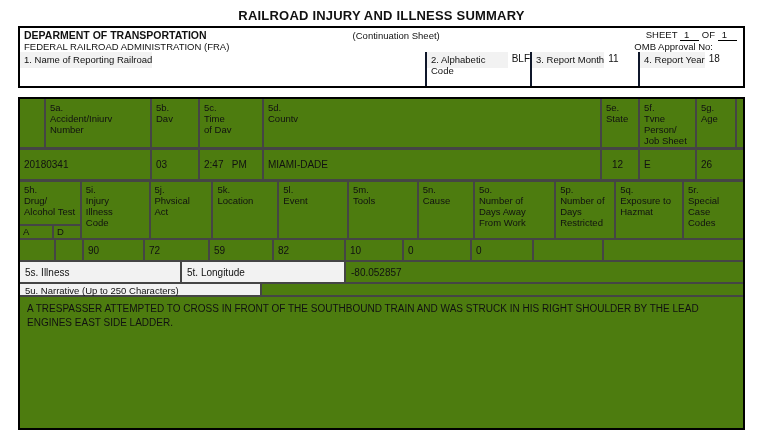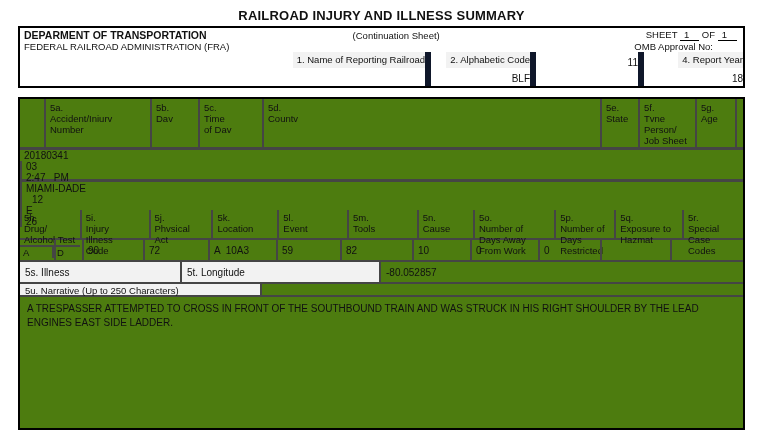--- a/index.html
+++ b/index.html
@@ -23,22 +23,22 @@
   }
   .tb-head { position:relative; height:24px; font-size:10px; }
   .tb-dept { position:absolute; left:4px; top:1px; font-weight:bold; font-size:10.5px; }
   .tb-agency { position:absolute; left:4px; top:13px; font-size:9.5px; }
   .tb-cont { position:absolute; left:46%; top:2px; font-size:9.5px; }
   .tb-sheet { position:absolute; right:6px; top:1px; font-size:9.5px; }
   .tb-sheet .ul { display:inline-block; border-bottom:1px solid #000; padding:0 10px 0 4px; min-width:10px; }
   .tb-omb { position:absolute; right:30px; top:13px; font-size:9.5px; }
 
   .tb-cols { display:flex; height:34px; }
-  .tb-col { display:flex; flex-direction:column;align-items:flex-end; }
-  .tb-col + .tb-col { border-left:6px solid #0f172a; }
+  .tb-col { display:flex; flex-direction:row; }
+  .tb-col + .tb-col { border-left:2px solid #0f172a; }
   .tb-label { height:16px; background:#f2f2f2; font-size:9.5px; padding:2px 0 0 4px; }
   .tb-div { height:4px; background:#999999; }
   .tb-value { height:14px; font-size:10px; padding:1px 0 0 4px; }
 
   
   .mainbox {
     position:absolute; left:18px; top:97px; width:727px; height:333px;
     border:2px solid #000; background:#4d7c0f;
   }
   .ml { white-space:pre-line; }
@@ -47,26 +47,26 @@
   .r1h-wrap { height:51px; border-bottom:3px solid #454545; }
   .r1h { display:flex; margin-left:24px; width:693px; height:48px; }
   .r1h .cell {
     border-left:2px solid #454545; padding:3px 3px 0 4px;
     font-size:9.5px; line-height:1.16;
   }
   .r1h .cell:last-child { border-right:2px solid #454545; }
   .cell-5f { display:flex; flex-direction:column; }
   .jobcode { margin-top:auto; border-bottom:2px solid #454545; padding-bottom:1px; }
 
-  .vrow1 { display:flex; height:32px; border-bottom:3px solid #454545;flex-direction:column; }
+  .vrow1 { display:flex; height:32px; border-bottom:3px solid #454545; }
   .vrow1 .cell { font-size:10px; display:flex; align-items:center; padding-left:4px; }
   .vrow1 .cell + .cell { border-left:2px solid #454545; }
 
   .r2h { display:flex; height:58px; border-bottom:2px solid #454545; }
-  .r2h .cell { font-size:9.5px; line-height:1.16; padding:2px 2px 0 4px;margin-top:28px; }
+  .r2h .cell { font-size:9.5px; line-height:1.16; padding:2px 2px 0 4px; }
   .r2h .cell + .cell { border-left:2px solid #454545; }
   .cell-5h { display:flex; flex-direction:column; padding:0 !important; }
   .cell-5h .hh { padding:2px 2px 0 4px; }
   .subrow { margin-top:auto; display:flex; border-top:2px solid #454545; height:14px; }
   .sub-a { width:34px; border-right:2px solid #454545; padding-left:3px; font-size:9.5px; }
   .sub-d { flex:1; padding-left:3px; font-size:9.5px; }
 
   .vrow2 { display:flex; height:22px; border-bottom:2px solid #454545; }
   .vrow2 .cell { font-size:10px; display:flex; align-items:center; padding-left:4px; }
   .vrow2 .cell + .cell { border-left:2px solid #454545; }
@@ -109,20 +109,21 @@
         <div class="tb-label">1. Name of Reporting Railroad</div>
         <div class="tb-div"></div>
         <div class="tb-value"></div>
       </div>
       <div class="tb-col" style="width:105px">
         <div class="tb-label">2. Alphabetic Code</div>
         <div class="tb-div"></div>
         <div class="tb-value">BLF</div>
       </div>
       <div class="tb-col" style="width:108px">
+        <div class="tb-label">3. Report Month</div>
         <div class="tb-div"></div>
         <div class="tb-value">11</div>
       </div>
       <div class="tb-col" style="width:105px">
         <div class="tb-label">4. Report Year</div>
         <div class="tb-div"></div>
         <div class="tb-value">18</div>
       </div>
     </div>
   </div>
@@ -202,33 +203,32 @@
       <div class="cell ml" style="width:63px">5r.
 Special Case
 Codes</div>
     </div>
 
     <div class="vrow2">
       <div class="cell" style="width:34px"></div>
       <div class="cell" style="width:28px"></div>
       <div class="cell" style="width:61px">90</div>
       <div class="cell" style="width:65px">72</div>
-      <div class="cell pw" style="width:68px">A  10A3</div>
       <div class="cell" style="width:64px">59</div>
       <div class="cell" style="width:72px">82</div>
       <div class="cell" style="width:58px">10</div>
       <div class="cell" style="width:68px">0</div>
       <div class="cell" style="width:62px">0</div>
       <div class="cell" style="width:70px"></div>
       <div class="cell" style="width:63px"></div>
     </div>
 
     <div class="georow">
       <div class="cell geo-label" style="width:160px">5s. Illness</div>
-      <div class="cell geo-label" style="width:199px">5t. Longitude</div>
+      <div class="cell geo-label" style="width:164px">5t. Longitude</div>
       <div class="cell" style="width:183px">-80.052857</div>
     </div>
 
     <div class="narrlabel">
       <div class="lab">5u.  Narrative (Up to 250 Characters)</div>
     </div>
     <div class="narrtext">A TRESPASSER ATTEMPTED TO CROSS IN FRONT OF THE SOUTHBOUND TRAIN AND WAS STRUCK IN HIS RIGHT SHOULDER BY THE LEAD ENGINES EAST SIDE LADDER.</div>
 
   </div>
 </div>

